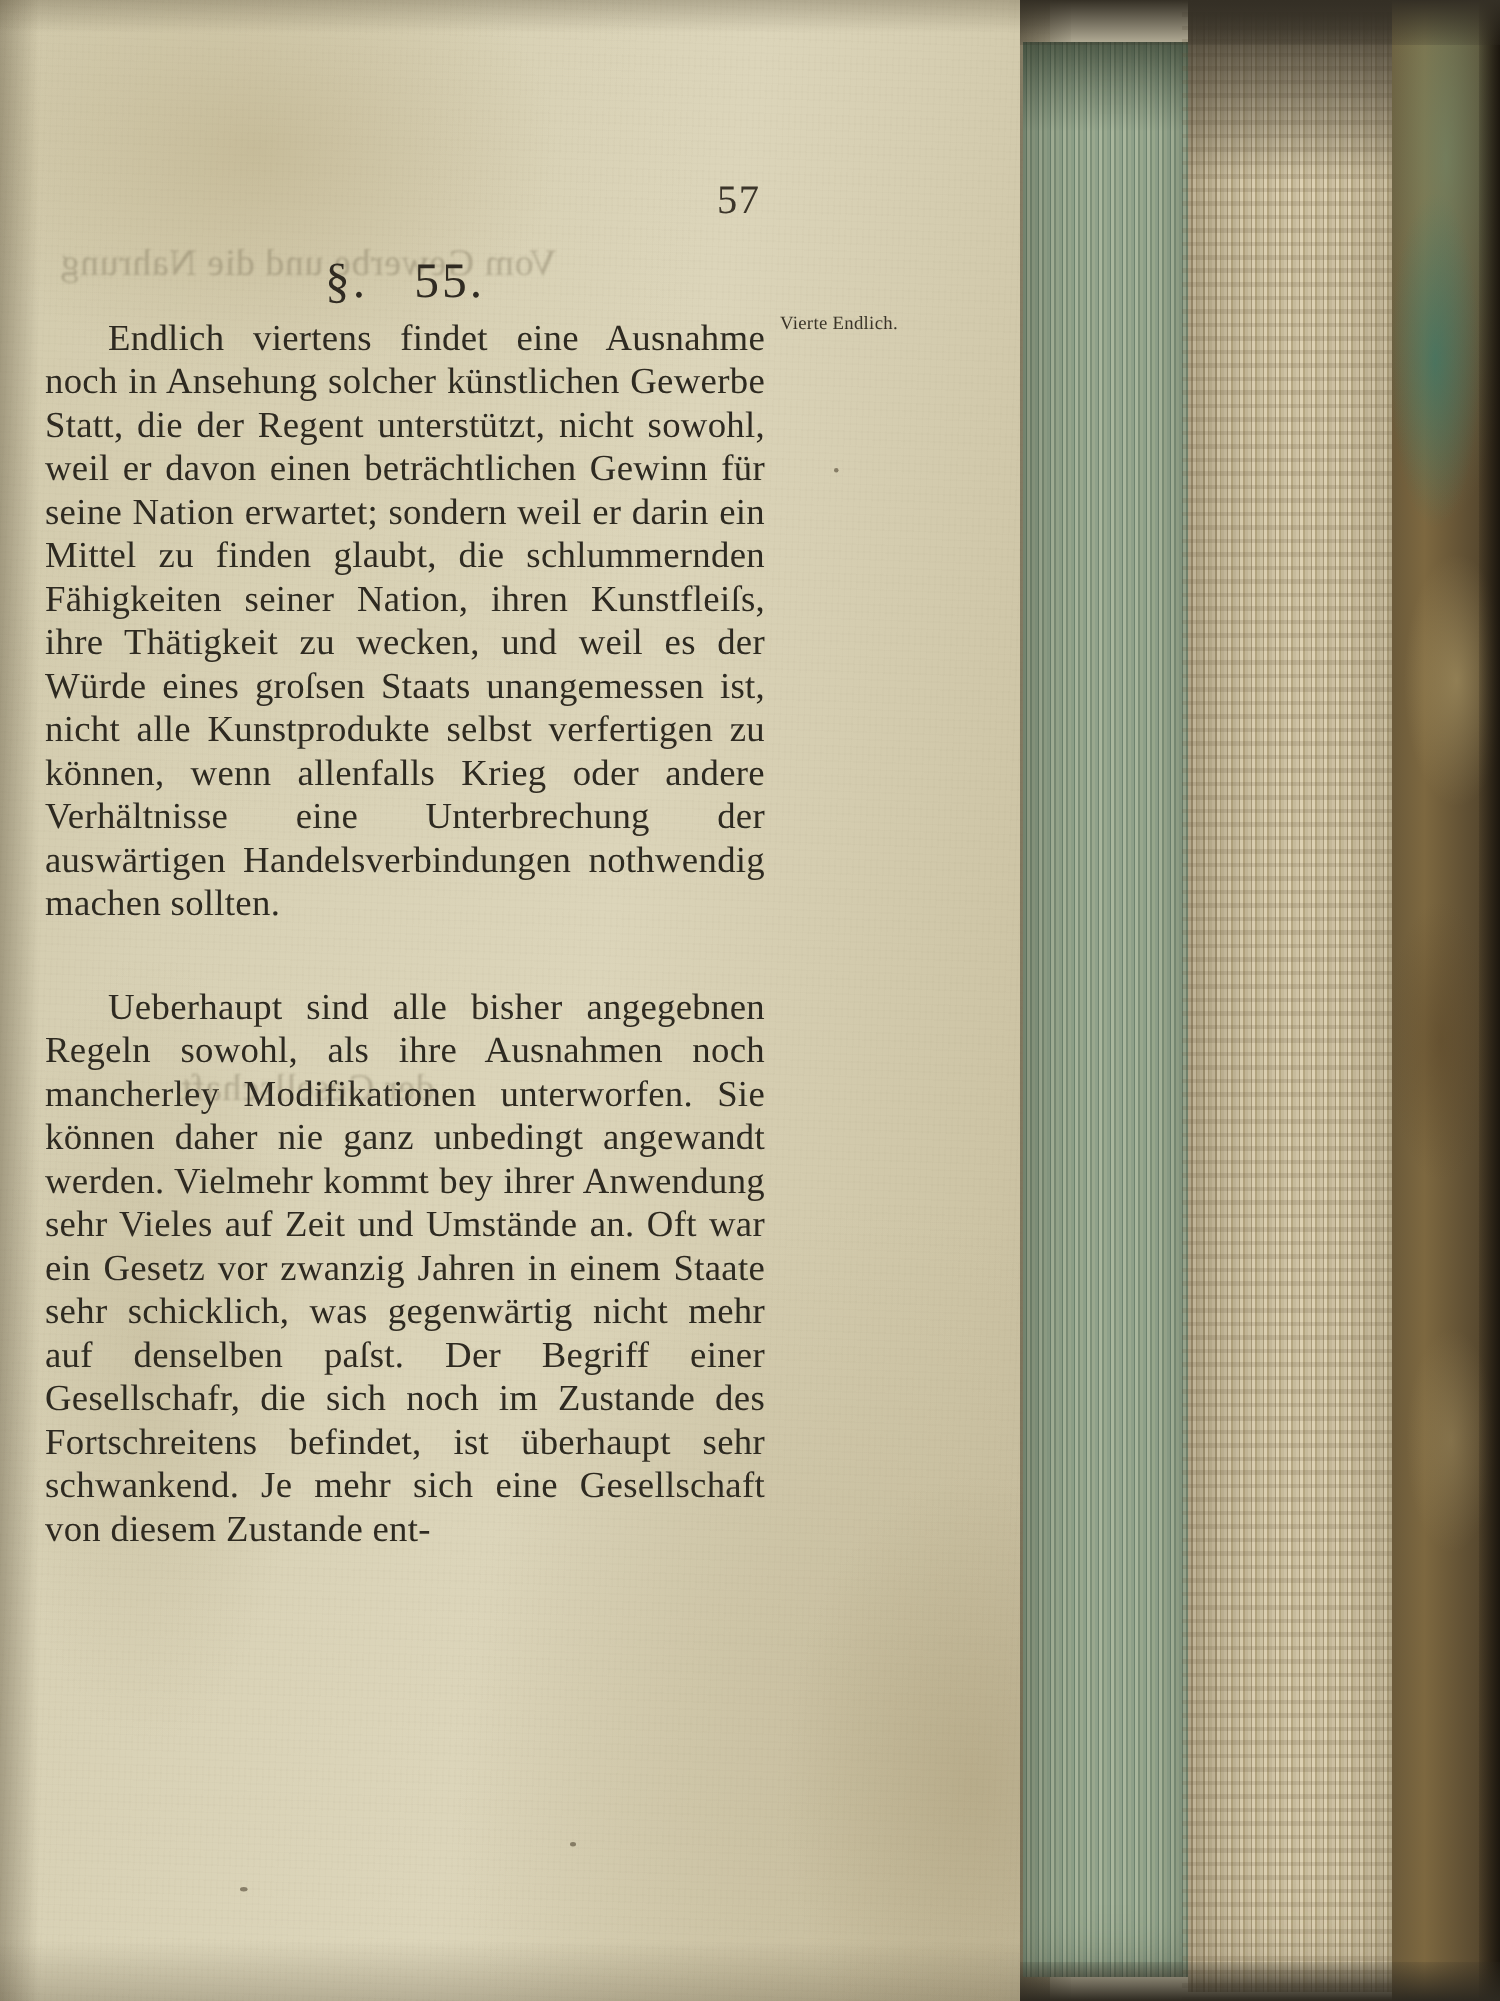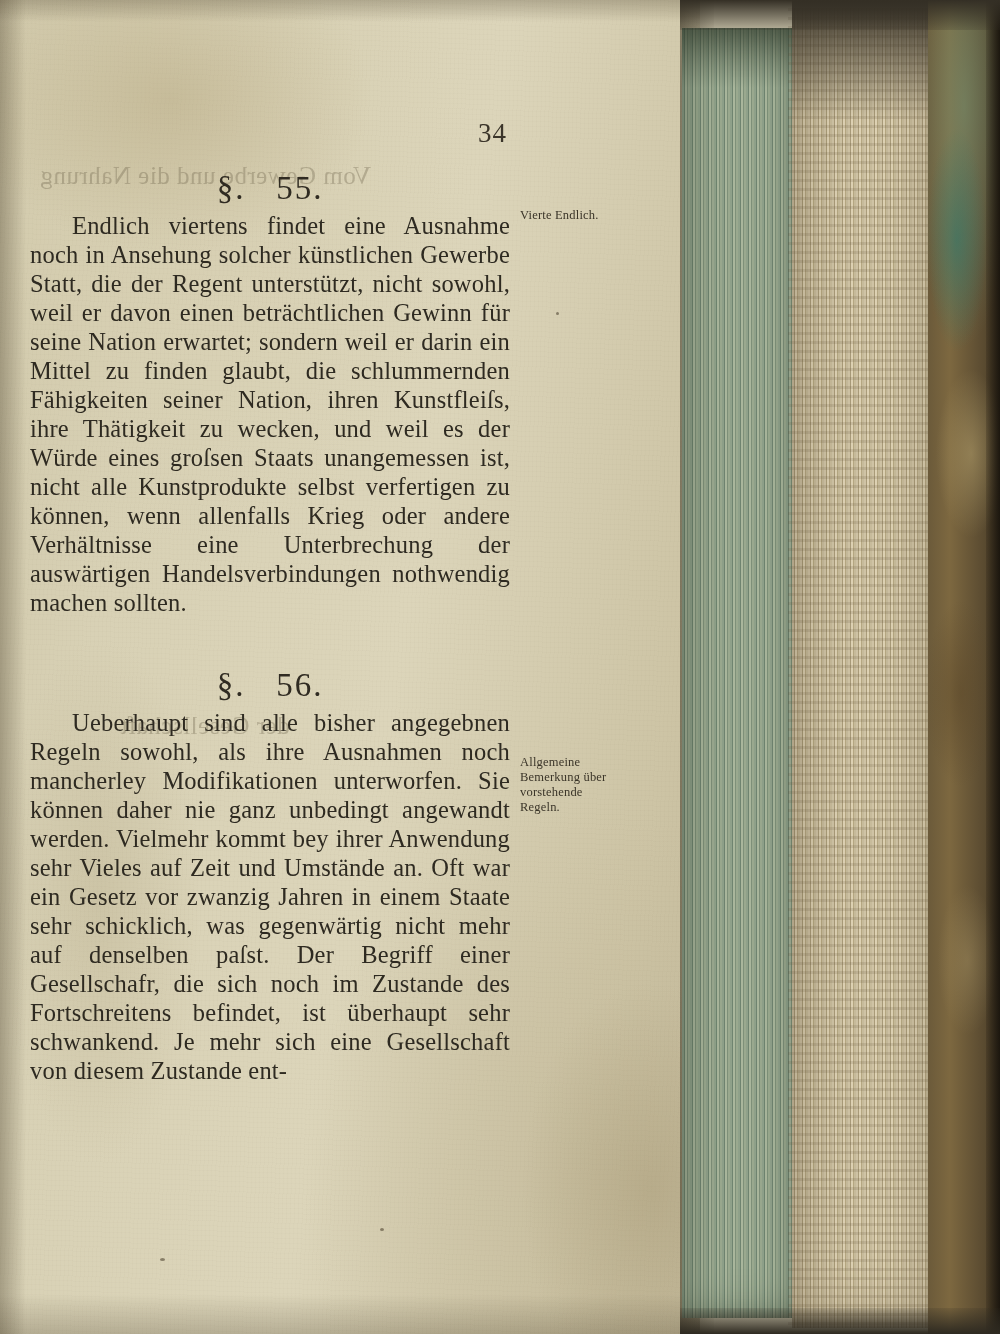--- a/index.html
+++ b/index.html
@@ -218,43 +218,37 @@
     <div class="paper-stain-b"></div>
     <div class="paper-stain-c"></div>
 
     <div class="showthrough" style="left:40px; top:162px;">Vom Gewerbe und die Nahrung</div>
     <div class="showthrough" style="left:120px; top:712px;">der Gesellschaft</div>
 
     <div class="edge-dark-left"></div>
     <div class="edge-dark-top"></div>
     <div class="edge-dark-bottom"></div>
 
-    <div class="page-number">34</div>
+    <div class="page-number">57</div>
 
     <div class="textcol">
 
       <div class="sec-head">
         <span class="sign">§.</span>
         &nbsp;
         <span>55.</span>
       </div>
       <p class="para"><span class="ind"></span><span>Endlich viertens findet eine Ausnahme noch in Ansehung solcher künstlichen Gewerbe Statt, die der Regent unterstützt, nicht sowohl, weil er davon einen beträchtlichen Gewinn für seine Nation erwartet; sondern weil er darin ein Mittel zu finden glaubt, die schlummernden Fähigkeiten seiner Nation, ihren Kunstfleiſs, ihre Thätigkeit zu wecken, und weil es der Würde eines groſsen Staats unangemessen ist, nicht alle Kunstprodukte selbst verfertigen zu können, wenn allenfalls Krieg oder andere Verhältnisse eine Unterbrechung der auswärtigen Handelsverbindungen nothwendig machen sollten.</span></p>
 
       <div class="gap"></div>
 
-      <div class="sec-head">
-        <span class="sign">§.</span>
-        &nbsp;
-        <span>56.</span>
-      </div>
       <p class="para"><span class="ind"></span><span>Ueberhaupt sind alle bisher angegebnen Regeln sowohl, als ihre Ausnahmen noch mancherley Modifikationen unterworfen. Sie können daher nie ganz unbedingt angewandt werden. Vielmehr kommt bey ihrer Anwendung sehr Vieles auf Zeit und Umstände an. Oft war ein Gesetz vor zwanzig Jahren in einem Staate sehr schicklich, was gegenwärtig nicht mehr auf denselben paſst. Der Begriff einer Gesellschafr, die sich noch im Zustande des Fortschreitens befindet, ist überhaupt sehr schwankend. Je mehr sich eine Gesellschaft von diesem Zustande ent-</span></p>
     </div>
 
     <div class="marg m1">Vierte Endlich.</div>
-    <div class="marg m2">Allgemeine Bemerkung über vorstehende Regeln.</div>
 
     <div class="speck" style="left:380px; top:1228px; width:4px; height:3px;"></div>
     <div class="speck" style="left:160px; top:1258px; width:5px; height:3px;"></div>
     <div class="speck" style="left:556px; top:312px; width:3px; height:3px;"></div>
   </div>
 
   <div class="block">
     <div class="gutter-shadow"></div>
     <div class="pages-green"></div>
     <div class="pages-green-top"></div>

